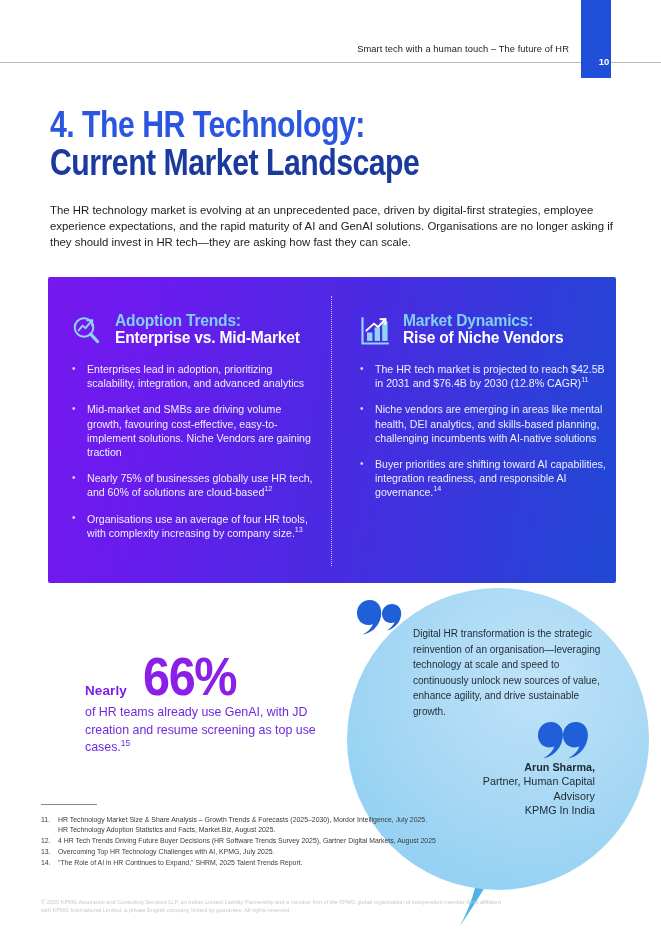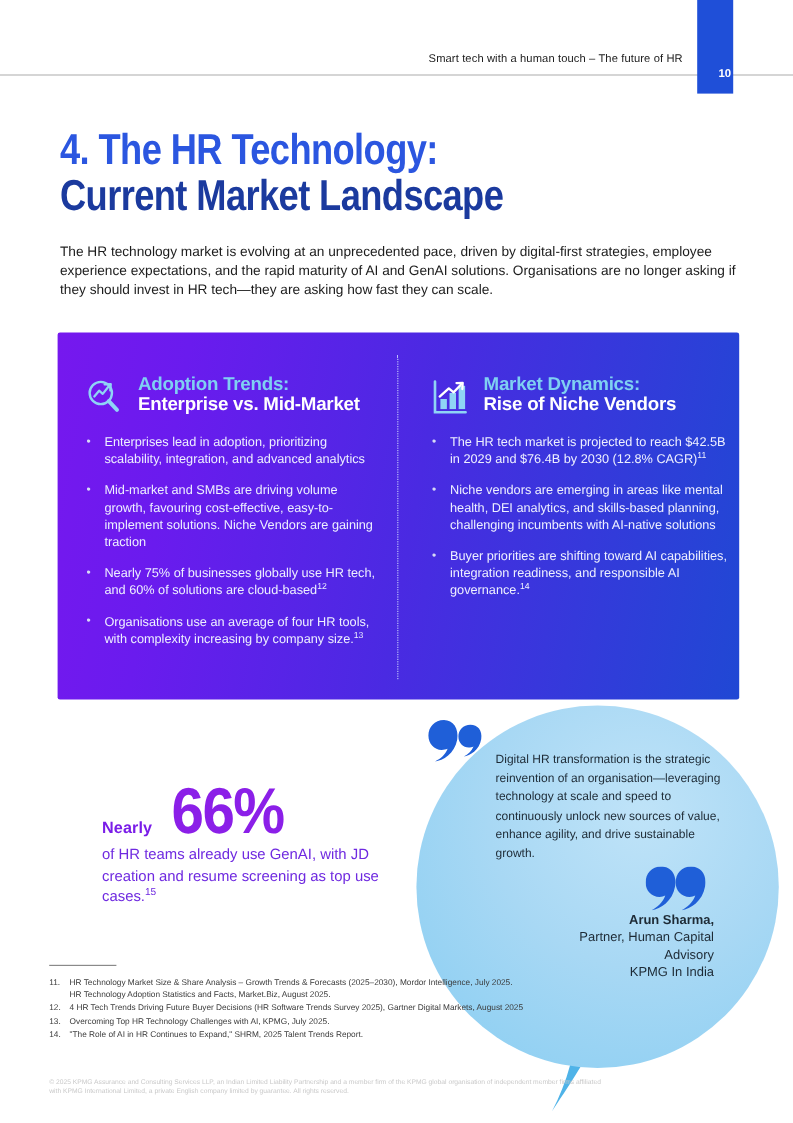--- a/index.html
+++ b/index.html
@@ -202,21 +202,21 @@
           <path d="M8.4 16.5 L16 9.6 L20 13 L27 5.6" stroke="#ffffff" stroke-width="1.9" stroke-linecap="round" stroke-linejoin="round"></path>
           <path d="M22.4 5.2 L27.6 5 L27.3 10.2" stroke="#ffffff" stroke-width="1.9" stroke-linecap="round" stroke-linejoin="round"></path>
         </svg>
       </span>
       <span class="col-titles">
         <span class="col-title-1">Market Dynamics:</span>
         <span class="col-title-2">Rise of Niche Vendors</span>
       </span>
     </div>
     <ul class="bullets">
-      <li><span>The HR tech market is projected to reach $42.5B in 2029 and $76.4B by 2030 (12.8% CAGR)</span><sup>11</sup></li>
+      <li><span>The HR tech market is projected to reach $42.5B in 2031 and $76.4B by 2030 (12.8% CAGR)</span><sup>11</sup></li>
       <li><span>Niche vendors are emerging in areas like mental health, DEI analytics, and skills-based planning, challenging incumbents with AI-native solutions</span></li>
       <li><span>Buyer priorities are shifting toward AI capabilities, integration readiness, and responsible AI governance.</span><sup>14</sup></li>
     </ul>
   </div>
 
   <div class="stat">
     <div class="stat-line1">
       <span class="stat-nearly">Nearly</span>
       <span class="stat-big">66%</span>
     </div>

